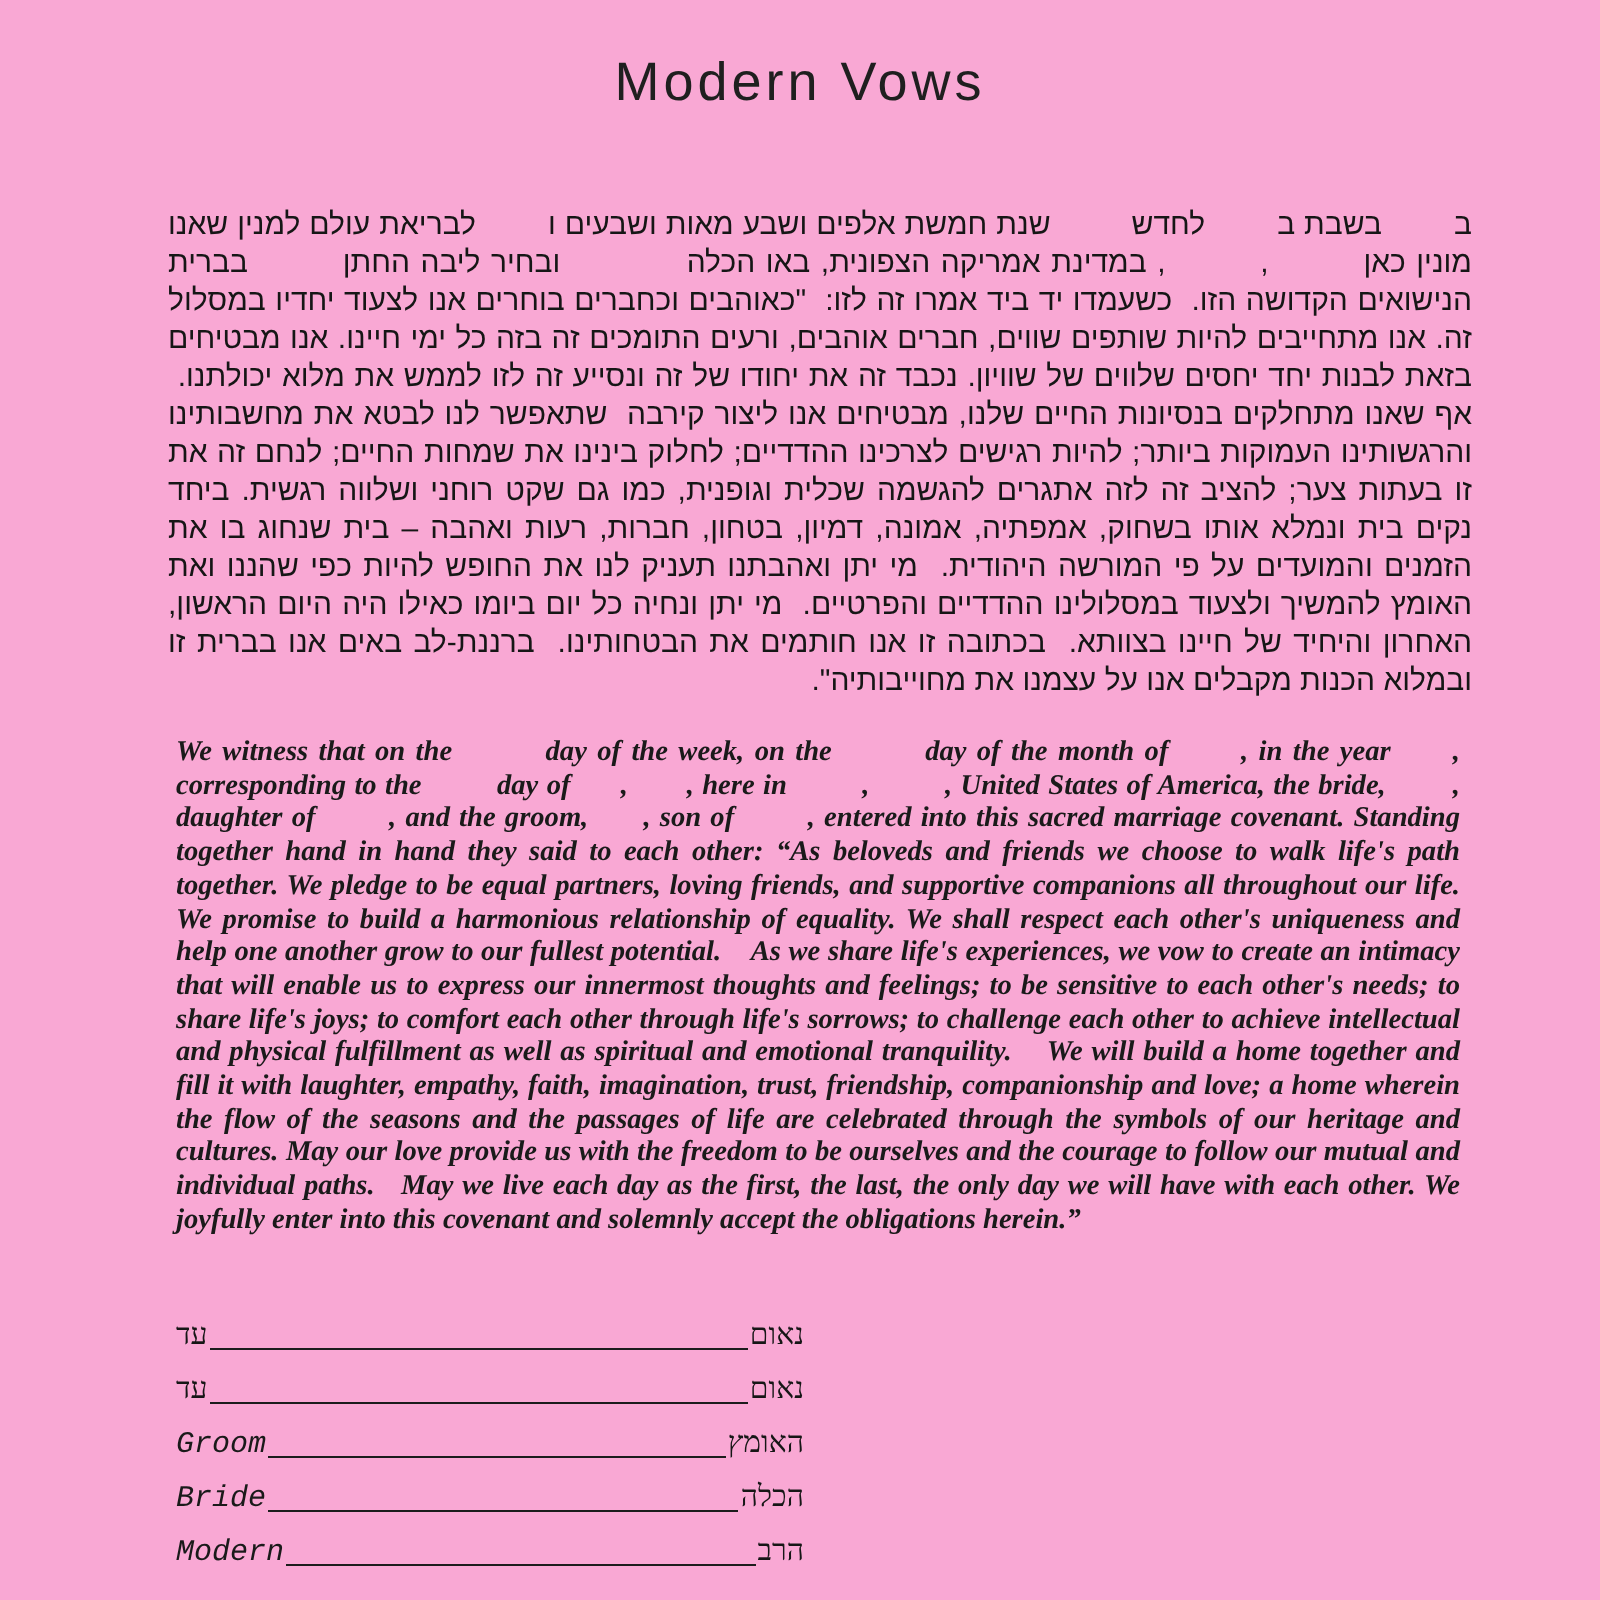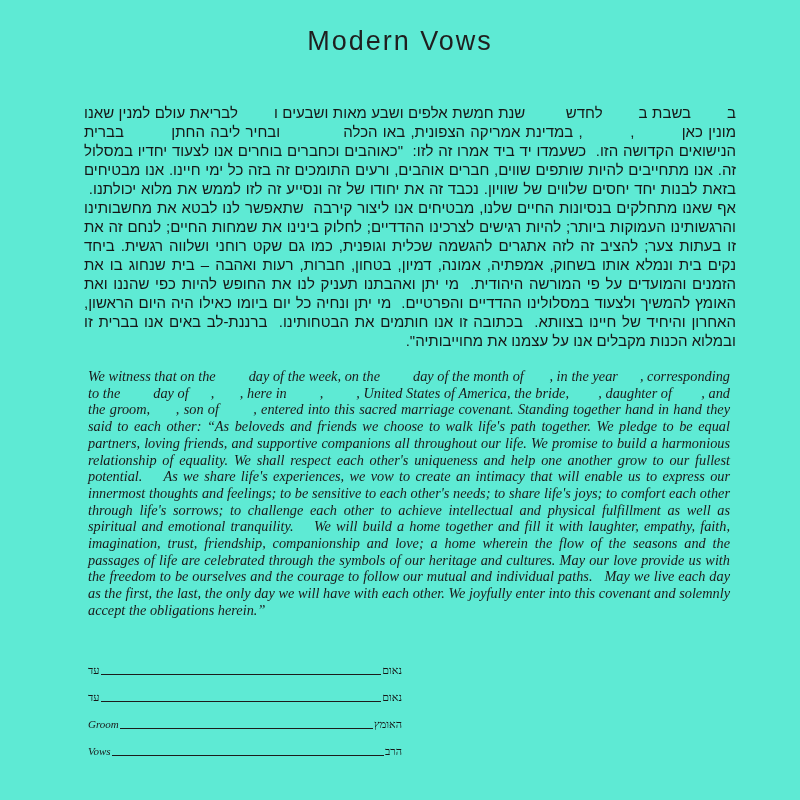--- a/index.html
+++ b/index.html
@@ -4,21 +4,21 @@
 <style>
   html, body {
     margin: 0;
     padding: 0;
     background: #ffffff;
   }
   .page {
     position: relative;
     width: 800px;
     height: 800px;
-    background: #5eead4;
+    background: #f9a8d4;
     color: #1c1c1c;
     overflow: hidden;
   }
   .title {
     position: absolute;
     top: 26px;
     left: 0;
     right: 0;
     margin: 0;
     text-align: center;
@@ -47,45 +47,46 @@
     top: 368px;
     left: 88px;
     width: 642px;
     margin: 0;
     text-align: justify;
     font-family: "Liberation Serif", "DejaVu Serif", serif;
     font-style: italic;
     font-size: 14.3px;
     line-height: 16.7px;
     color: #1a1a1a;
+    font-weight: bold;
   }
   .signatures {
     position: absolute;
     top: 650px;
     left: 88px;
     width: 314px;
   }
   .sig-row {
     display: flex;
     align-items: flex-end;
     height: 27px;
-    font-size: 11px;
+    font-size: 15px;
   }
   .sig-label {
     flex: 0 0 auto;
     white-space: nowrap;
     line-height: 1;
     padding-bottom: 1px;
   }
   .sig-label.he {
     font-family: "Liberation Serif", "DejaVu Serif", "DejaVu Sans", serif;
     color: #161616;
   }
   .sig-label.it {
-    font-family: Liberation Serif, serif;
+    font-family: Liberation Mono, monospace;
     font-style: italic;
     color: #1a1a1a;
   }
   .sig-line {
     flex: 1 1 auto;
     border-bottom: 1.2px solid #1c1c1c;
     margin: 0 1px 2px 1px;
     height: 1px;
   }
 </style>
@@ -113,21 +114,26 @@
       <span class="sig-line"></span>
       <span class="sig-label he">נאום</span>
     </div>
 
     <div class="sig-row">
       <span class="sig-label it">Groom</span>
       <span class="sig-line"></span>
       <span class="sig-label he">האומץ</span>
     </div>
 
+    <div class="sig-row">
+      <span class="sig-label it">Bride</span>
+      <span class="sig-line"></span>
+      <span class="sig-label he">הכלה</span>
+    </div>
 
     <div class="sig-row">
-      <span class="sig-label it">Vows</span>
+      <span class="sig-label it">Modern</span>
       <span class="sig-line"></span>
       <span class="sig-label he">הרב</span>
     </div>
 
   </div>
 </div>
 
 </body></html>

